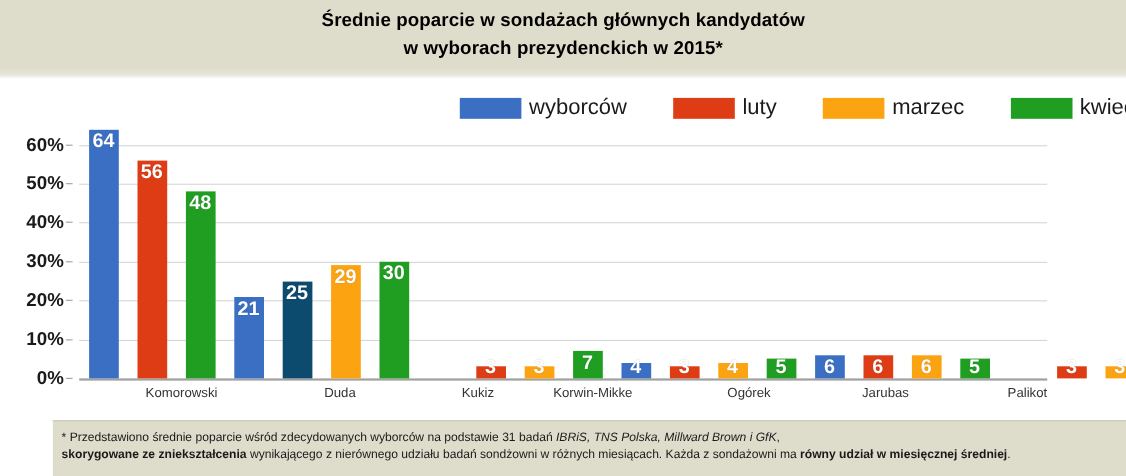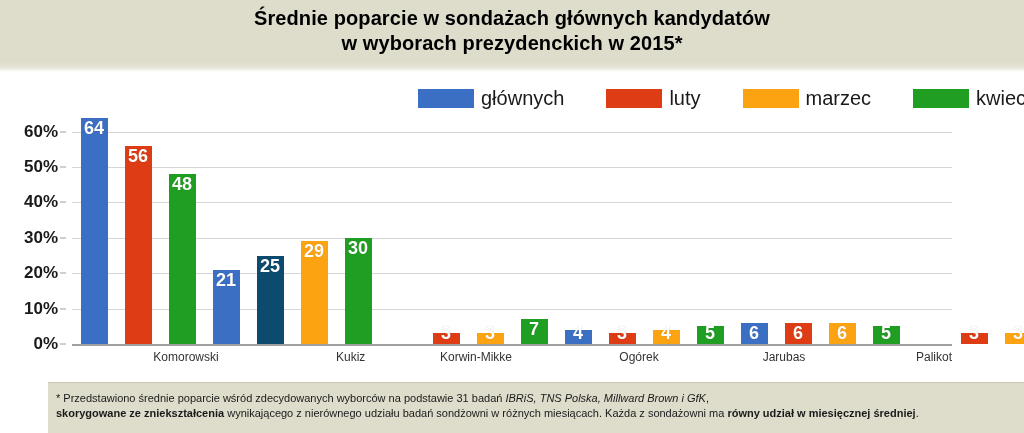--- a/index.html
+++ b/index.html
@@ -22,21 +22,21 @@
     width: 1024px;
     height: 72px;
     background: linear-gradient(to bottom, #dedccb 0%, #dedccb 62px, #e8e6da 68px, #ffffff 72px);
   }
   .title-block {
     position: absolute;
     left: 0; top: 6px;
     width: 1024px;
     text-align: center;
     font-weight: bold;
-    font-size: 20px;
+    font-size: 17px;
     color: #000000;
     line-height: 25px;
     letter-spacing: 0.1px;
   }
   .title-line { display: block; }
 
   
   .chart-area {
     position: absolute;
     left: 0; top: 72px;
@@ -204,21 +204,21 @@
     <span class="title-line">Średnie poparcie w sondażach głównych kandydatów</span>
     <span class="title-line">w wyborach prezydenckich w 2015*</span>
   </div>
 </div>
 
 <div class="chart-area">
 
   <div class="legend" id="legend">
       <div class="legend-item">
         <span class="legend-swatch" style="background: rgb(58, 111, 196);"></span>
-        <span class="legend-label">głównych</span>
+        <span class="legend-label">wyborców</span>
       </div>
       <div class="legend-item">
         <span class="legend-swatch" style="background: rgb(222, 60, 20);"></span>
         <span class="legend-label">luty</span>
       </div>
       <div class="legend-item">
         <span class="legend-swatch" style="background: rgb(252, 163, 17);"></span>
         <span class="legend-label">marzec</span>
       </div>
       <div class="legend-item">
@@ -398,20 +398,21 @@
             <div class="bar" style="height: 7.07692px; background: rgb(31, 158, 34);">
               <span class="bar-value" style="top: -12.9231px;">2</span>
             </div>
           </div>
         </div>
       </div>
   </div>
 
   <div class="xlabels" id="xlabels">
       <div class="xlabel">Komorowski</div>
+      <div class="xlabel">Duda</div>
       <div class="xlabel">Kukiz</div>
       <div class="xlabel">Korwin-Mikke</div>
       <div class="xlabel">Ogórek</div>
       <div class="xlabel">Jarubas</div>
       <div class="xlabel">Palikot</div>
     </div>
 </div>
 
 <div class="footnote-band">
   <div class="footnote">

